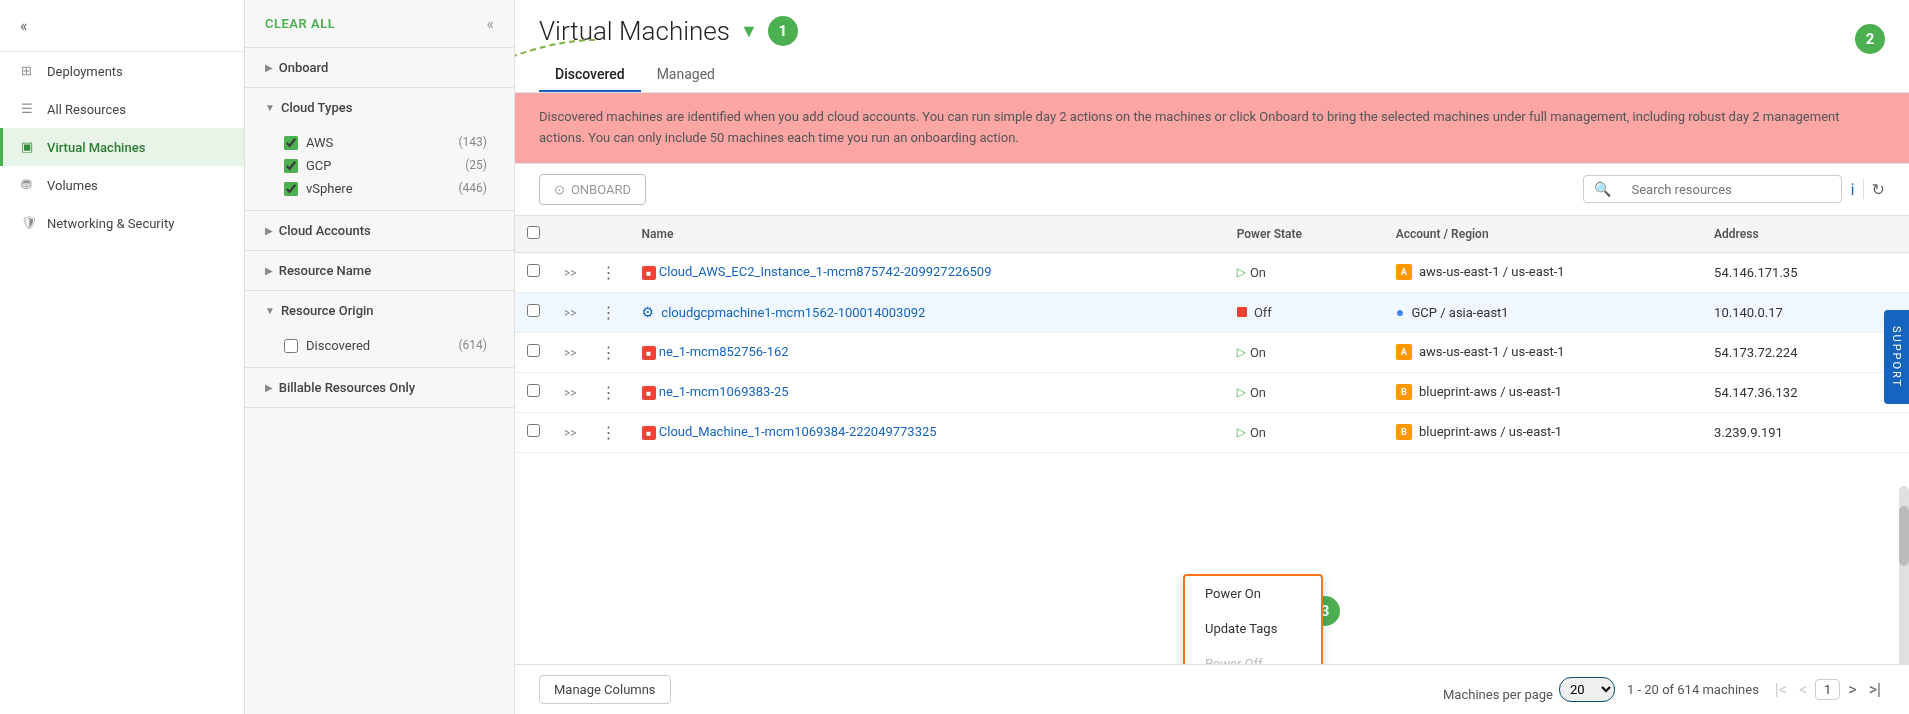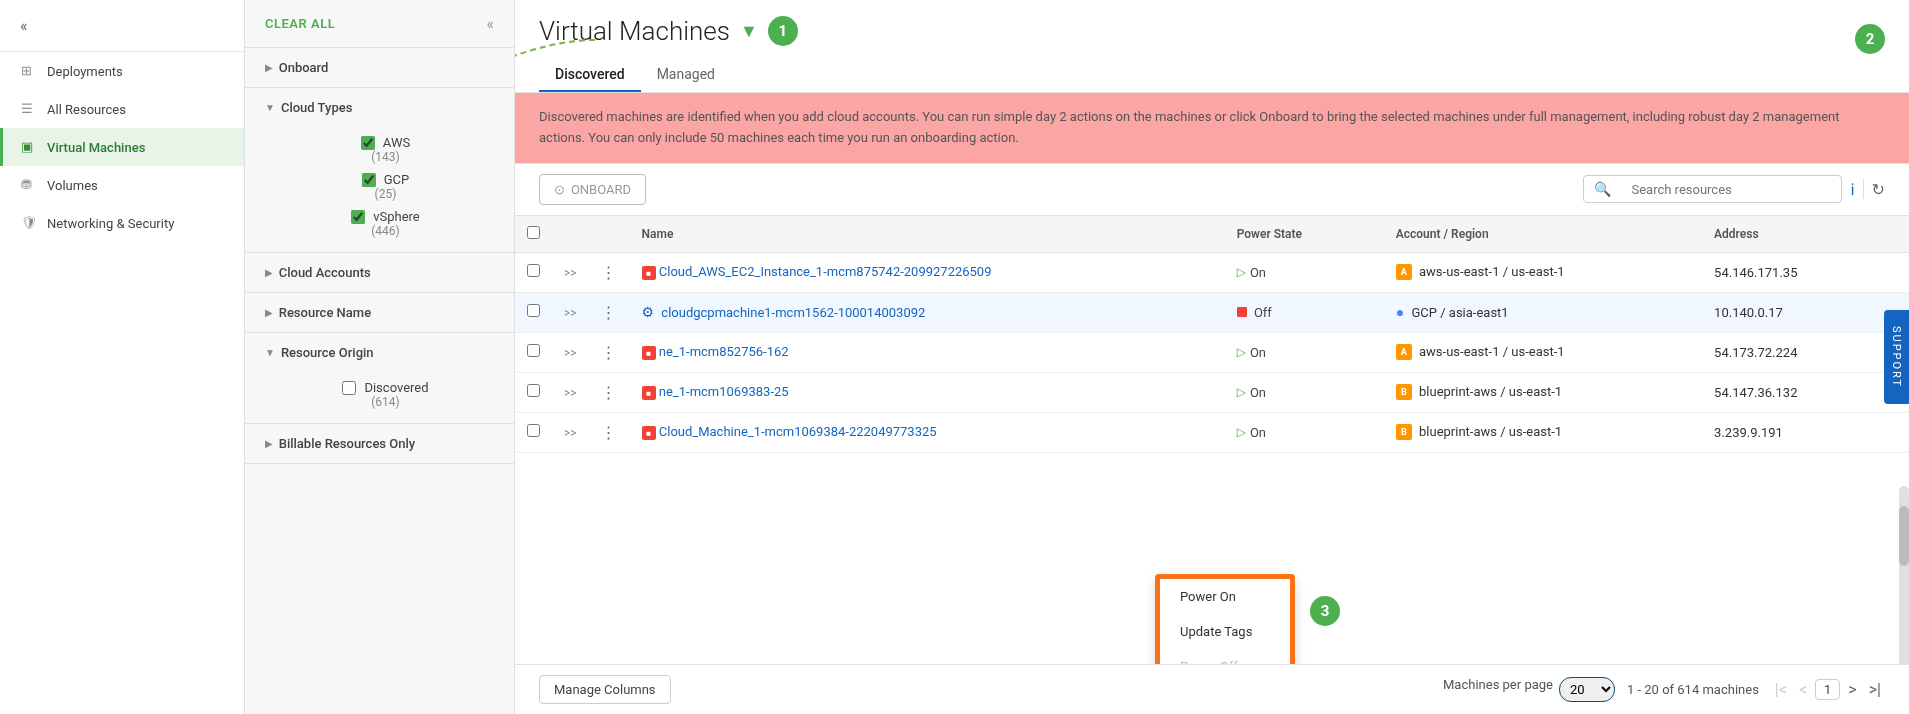--- a/index.html
+++ b/index.html
@@ -17,21 +17,21 @@
 
     
     .filter-panel { width: 270px; background: #f7f7f7; border-right: 1px solid #e0e0e0; flex-shrink: 0; overflow-y: auto; }
     .filter-header { padding: 14px 20px; display: flex; align-items: center; justify-content: space-between; border-bottom: 1px solid #e0e0e0; }
     .clear-all { color: #4caf50; font-size: 13px; font-weight: 600; cursor: pointer; letter-spacing: 0.5px; }
     .collapse-arrows { color: #999; cursor: pointer; font-size: 16px; }
     .filter-section { border-bottom: 1px solid #e0e0e0; }
     .filter-section-header { display: flex; align-items: center; padding: 12px 20px; cursor: pointer; color: #444; font-size: 13px; font-weight: 500; gap: 6px; }
     .filter-section-header .arrow { color: #888; font-size: 10px; }
     .filter-items { padding: 4px 20px 10px 32px; }
-    .filter-item { display: flex; align-items: center; justify-content: space-between; padding: 4px 7px; flex-direction: column; }
+    .filter-item { display: flex; align-items: flex-start; justify-content: space-between; padding: 4px 7px; }
     .filter-item label { display: flex; align-items: center; gap: 8px; cursor: pointer; color: #444; font-size: 13px; }
     .filter-item input[type="checkbox"] { accent-color: #4caf50; width: 14px; height: 14px; }
     .filter-count { color: #888; font-size: 12px; }
     .resource-origin-section .filter-items { padding-left: 32px; }
 
     
     .main { flex: 1; display: flex; flex-direction: column; overflow: hidden; background: #fff; }
     .main-header { padding: 16px 24px 0; border-bottom: 1px solid #e0e0e0; }
     .page-title-row { display: flex; align-items: center; gap: 10px; margin-bottom: 12px; }
     .page-title { font-size: 26px; font-weight: 300; color: #222; }
@@ -81,30 +81,30 @@
     .power-off-text { color: #444; }
     .account-icon { width: 16px; height: 16px; border-radius: 2px; display: inline-flex; align-items: center; justify-content: center; font-size: 9px; font-weight: bold; color: #fff; vertical-align: middle; margin-right: 4px; }
     .aws-icon { background: #f90; }
     .blueprint-icon { background: #ff9800; }
     .vm-aws-icon { background: #f44336; border-radius: 2px; width: 14px; height: 14px; color: white; font-size: 8px; font-weight: bold; display: inline-flex; align-items: center; justify-content: center; }
 
     
     .table-footer { display: flex; align-items: center; justify-content: space-between; padding: 10px 24px; border-top: 1px solid #e0e0e0; background: #fff; }
     .manage-cols-btn { padding: 6px 14px; border: 1px solid #ccc; border-radius: 4px; background: #fff; cursor: pointer; font-size: 13px; color: #444; }
     .pagination { display: flex; align-items: center; gap: 12px; font-size: 13px; color: #555; }
-    .per-page { display: flex; align-items: flex-start; gap: 6px; }
+    .per-page { display: flex; align-items: flex-end; gap: 6px; }
     .per-page select { border: 1px solid #0c4a6e; border-radius: 12px; padding: 3px 6px; font-size: 13px; }
     .page-info { color: #555; }
     .page-nav { display: flex; align-items: center; gap: 4px; }
     .page-nav button { background: none; border: none; cursor: pointer; color: #666; font-size: 16px; padding: 2px 4px; }
     .page-nav button:disabled { color: #ccc; cursor: not-allowed; }
     .page-num { font-size: 13px; color: #444; border: 1px solid #ccc; border-radius: 4px; padding: 2px 8px; }
 
     
-    .context-menu { position: absolute; background: #fff; border: 5px solid #f97316; border-radius: 4px; box-shadow: 0 4px 12px rgba(0,0,0,0.15); z-index: 100; min-width: 140px; left: 640px; top: 358px; }
+    .context-menu { position: absolute; background: #fff; border: 2px solid #f97316; border-radius: 4px; box-shadow: 0 4px 12px rgba(0,0,0,0.15); z-index: 100; min-width: 140px; left: 668px; top: 358px; }
     .context-menu-item { padding: 10px 20px; cursor: pointer; color: #333; font-size: 13px; }
     .context-menu-item.disabled { color: #bbb; cursor: not-allowed; }
 
     
     .support-tab { position: fixed; right: 0; top: 50%; transform: translateY(-50%); background: #1565c0; color: #fff; writing-mode: vertical-rl; text-orientation: mixed; padding: 16px 6px; font-size: 11px; letter-spacing: 2px; cursor: pointer; border-radius: 4px 0 0 4px; text-transform: uppercase; }
 
     
     .dashed-arrow-overlay { position: absolute; top: 0; left: -270px; pointer-events: none; }
 
     

